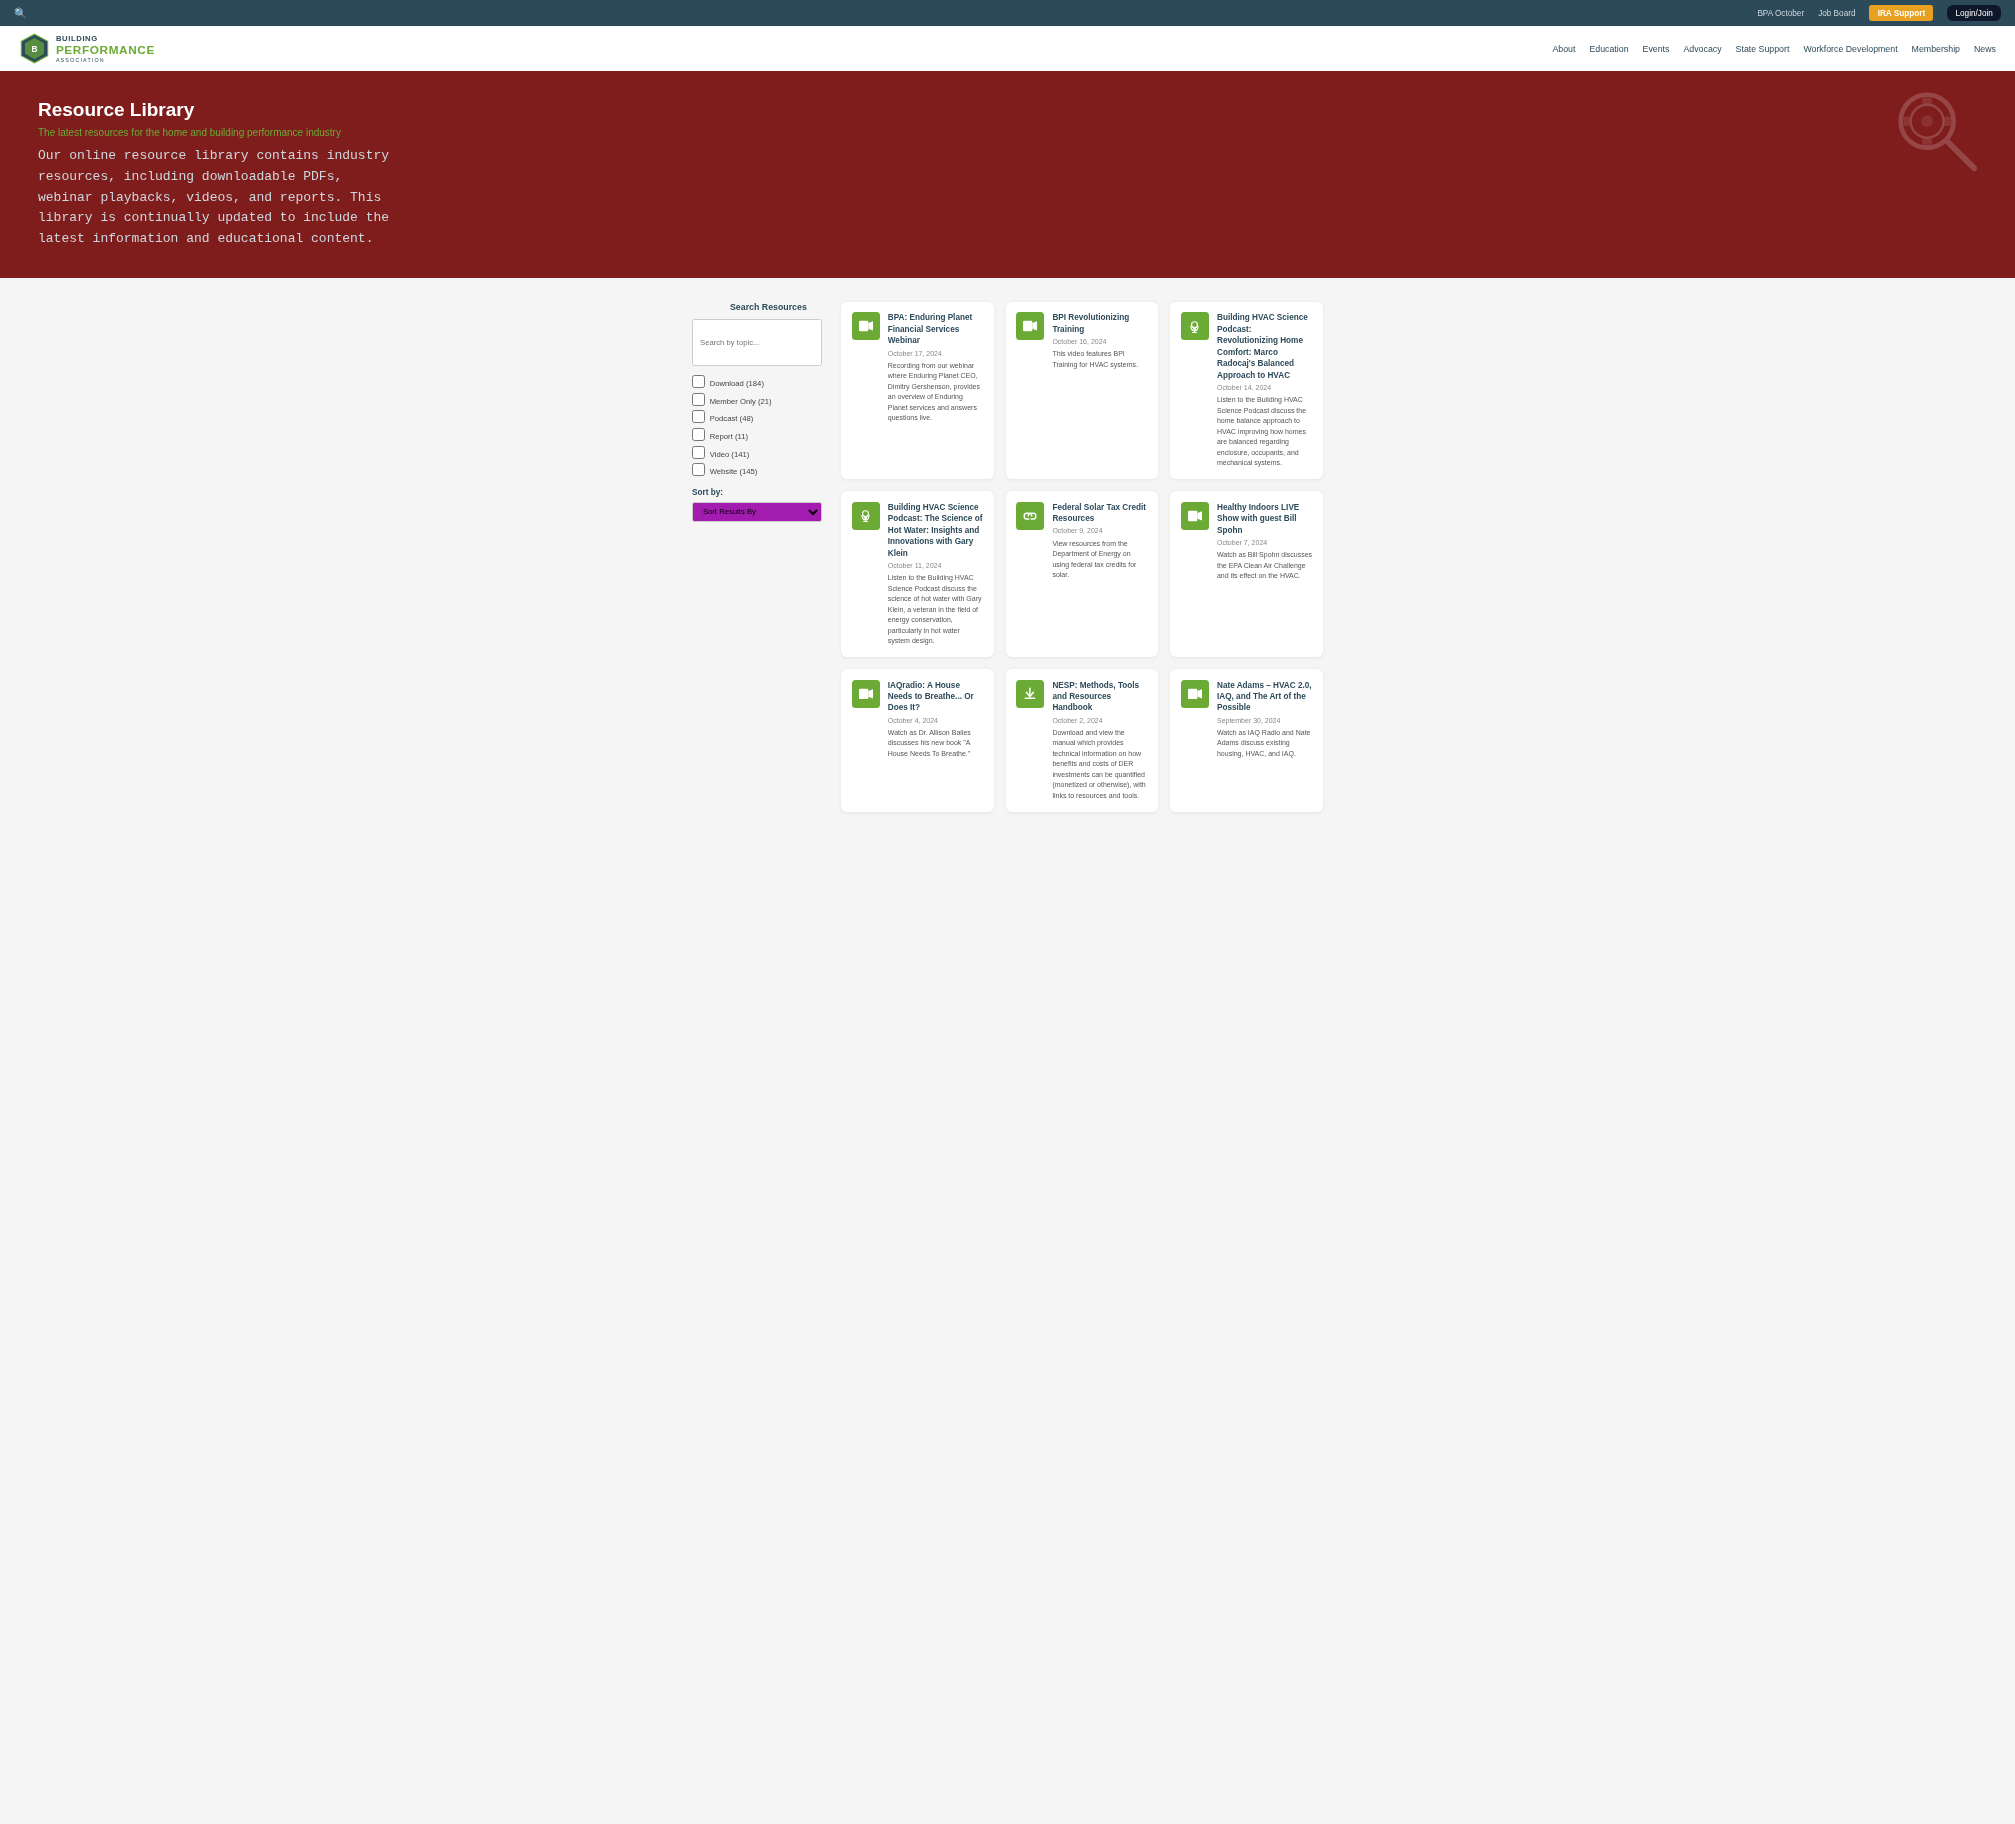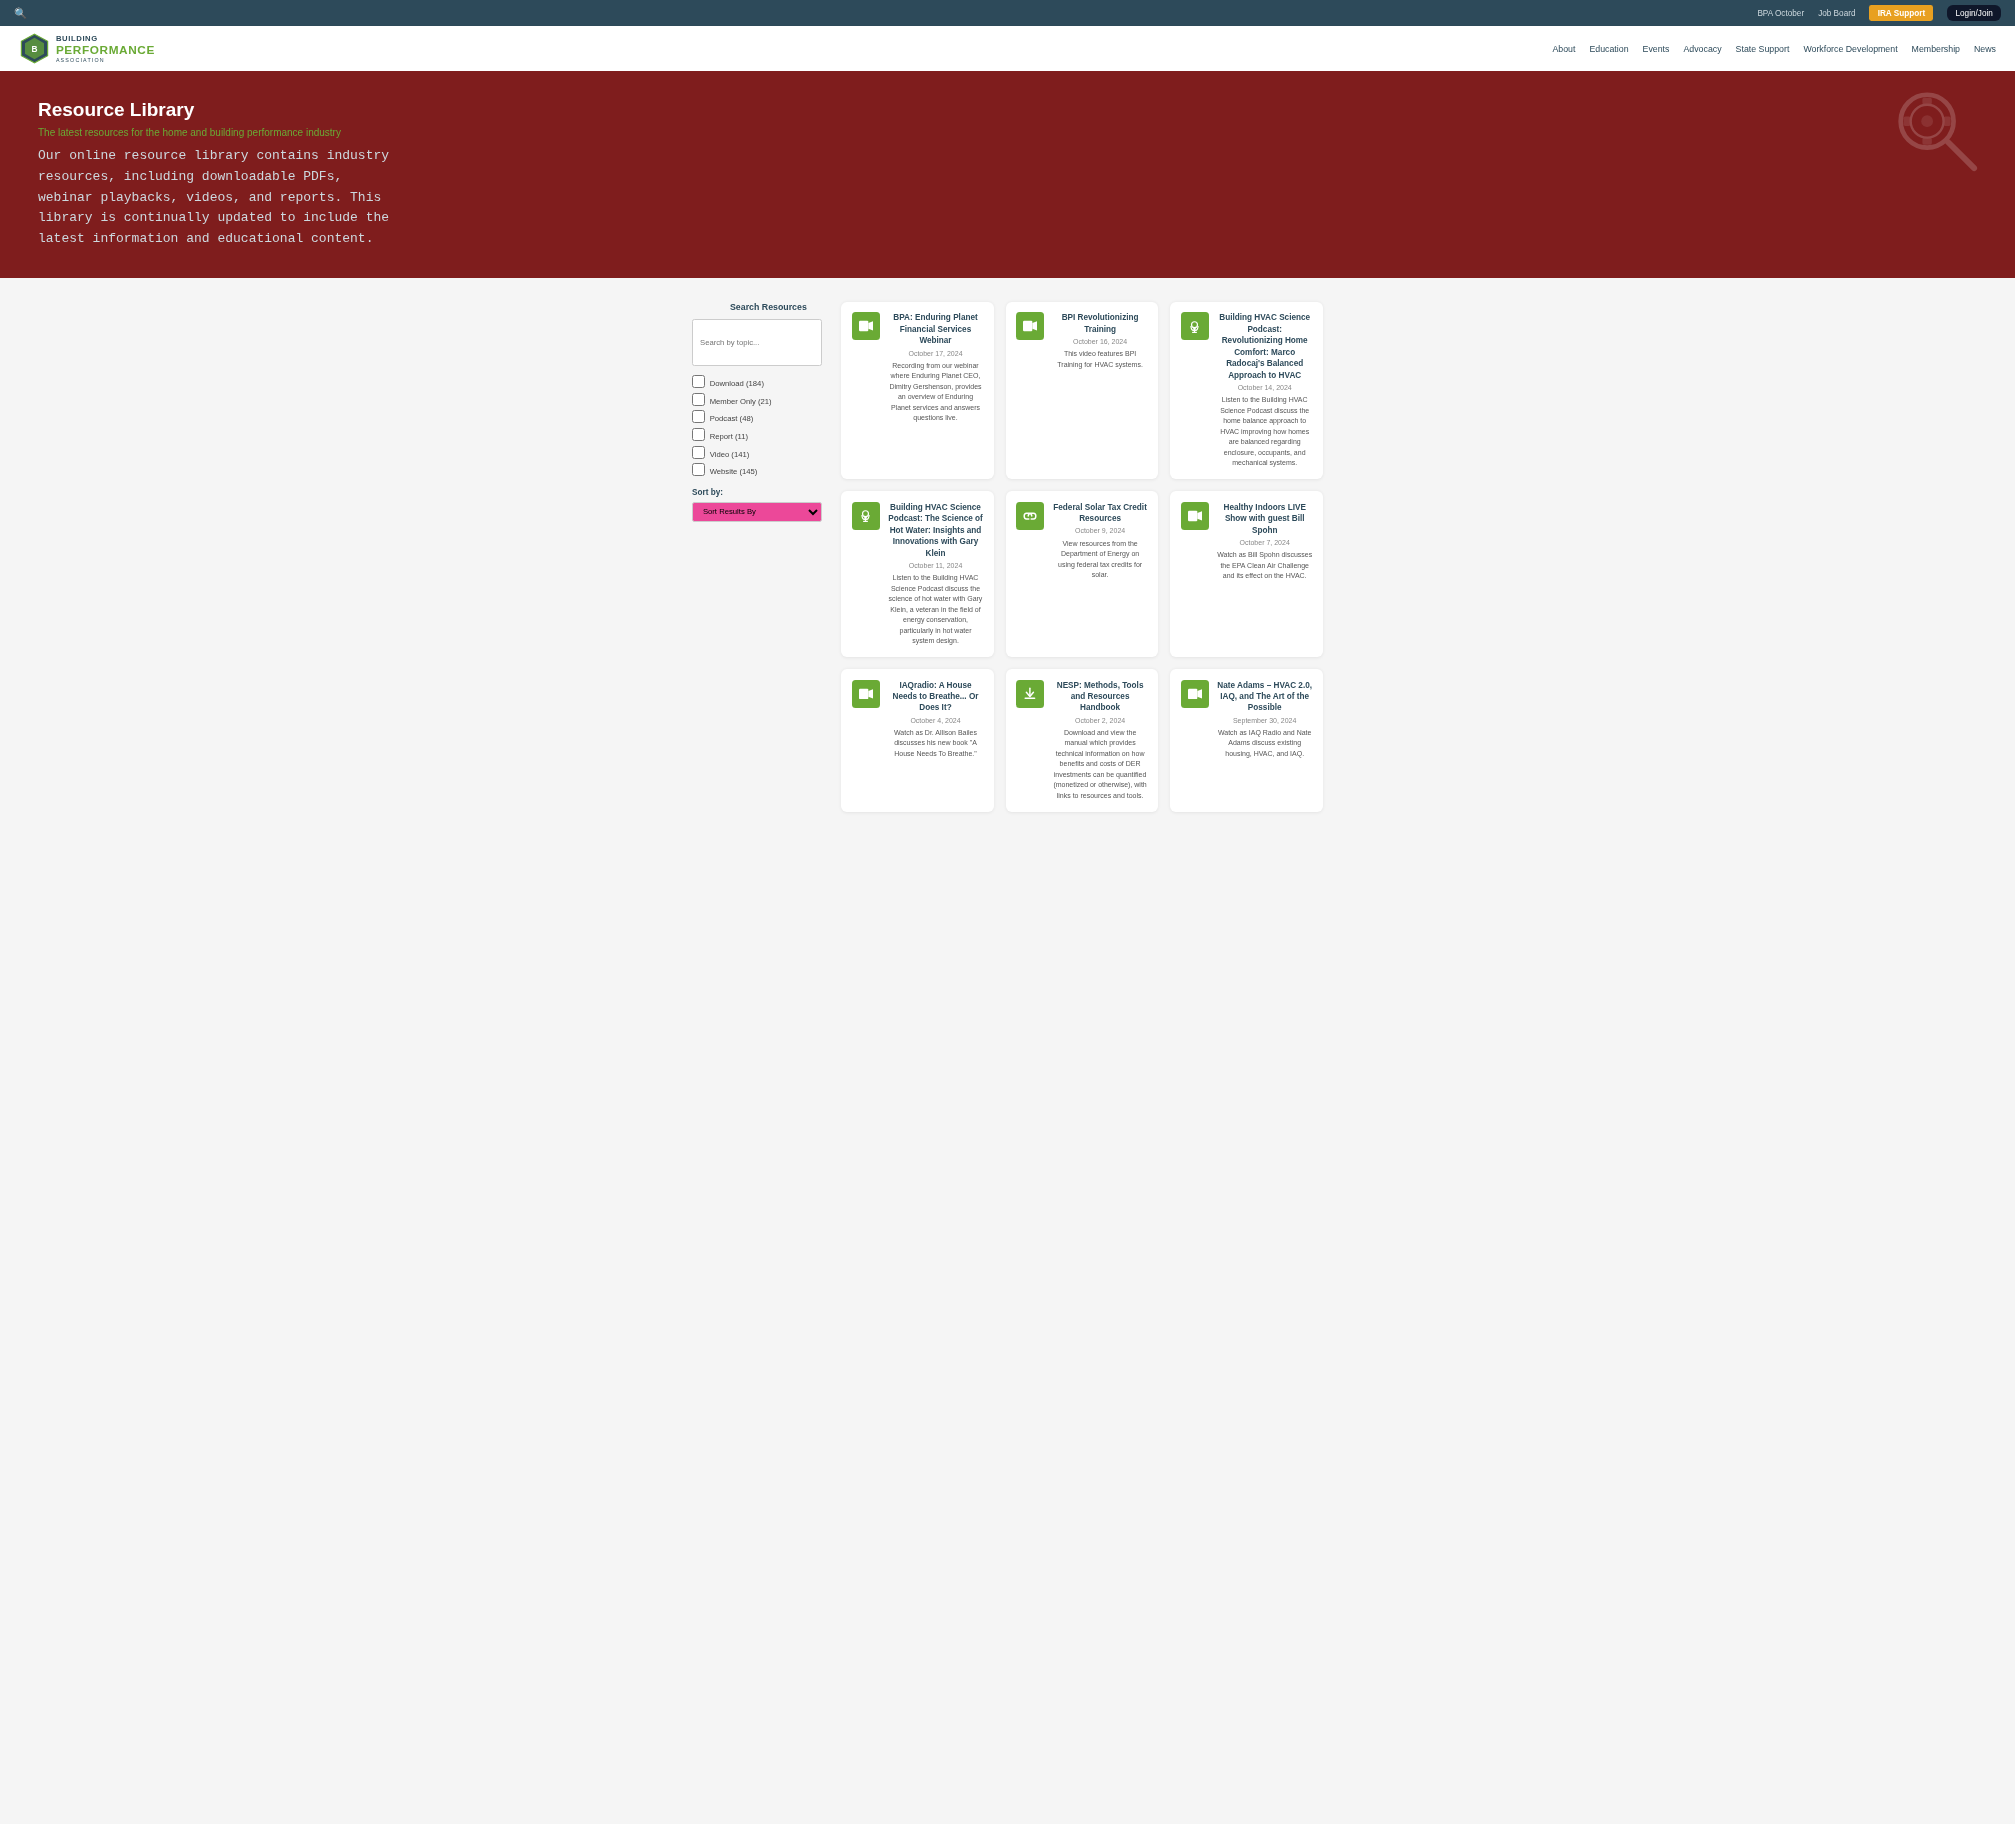--- a/index.html
+++ b/index.html
@@ -185,21 +185,21 @@
       font-weight: bold;
       color: #2d4a5a;
       margin-bottom: 4.7px;
     }
     .sort-select {
       width: 100%;
       padding: 3.5px 5.9px;
       border: 0.6px solid #ccc;
       border-radius: 2.4px;
       font-size: 7.7px;
-      background: #ec4899;
+      background: #a21caf;
       cursor: pointer;
     }
 
     
     .resource-grid {
       flex: 1;
       display: grid;
       grid-template-columns: repeat(3, 1fr);
       gap: 11.8px;
     }
@@ -229,21 +229,20 @@
       background: #6aaa35;
     }
     .card-icon.link {
       background: #6aaa35;
     }
     .card-icon.download {
       background: #6aaa35;
     }
     .card-body {
       flex: 1;
-      text-align: center;
     }
     .card-title {
       font-size: 8.2px;
       font-weight: bold;
       color: #2d4a5a;
       margin-bottom: 2.9px;
       line-height: 1.4;
     }
     .card-date {
       font-size: 7px;

